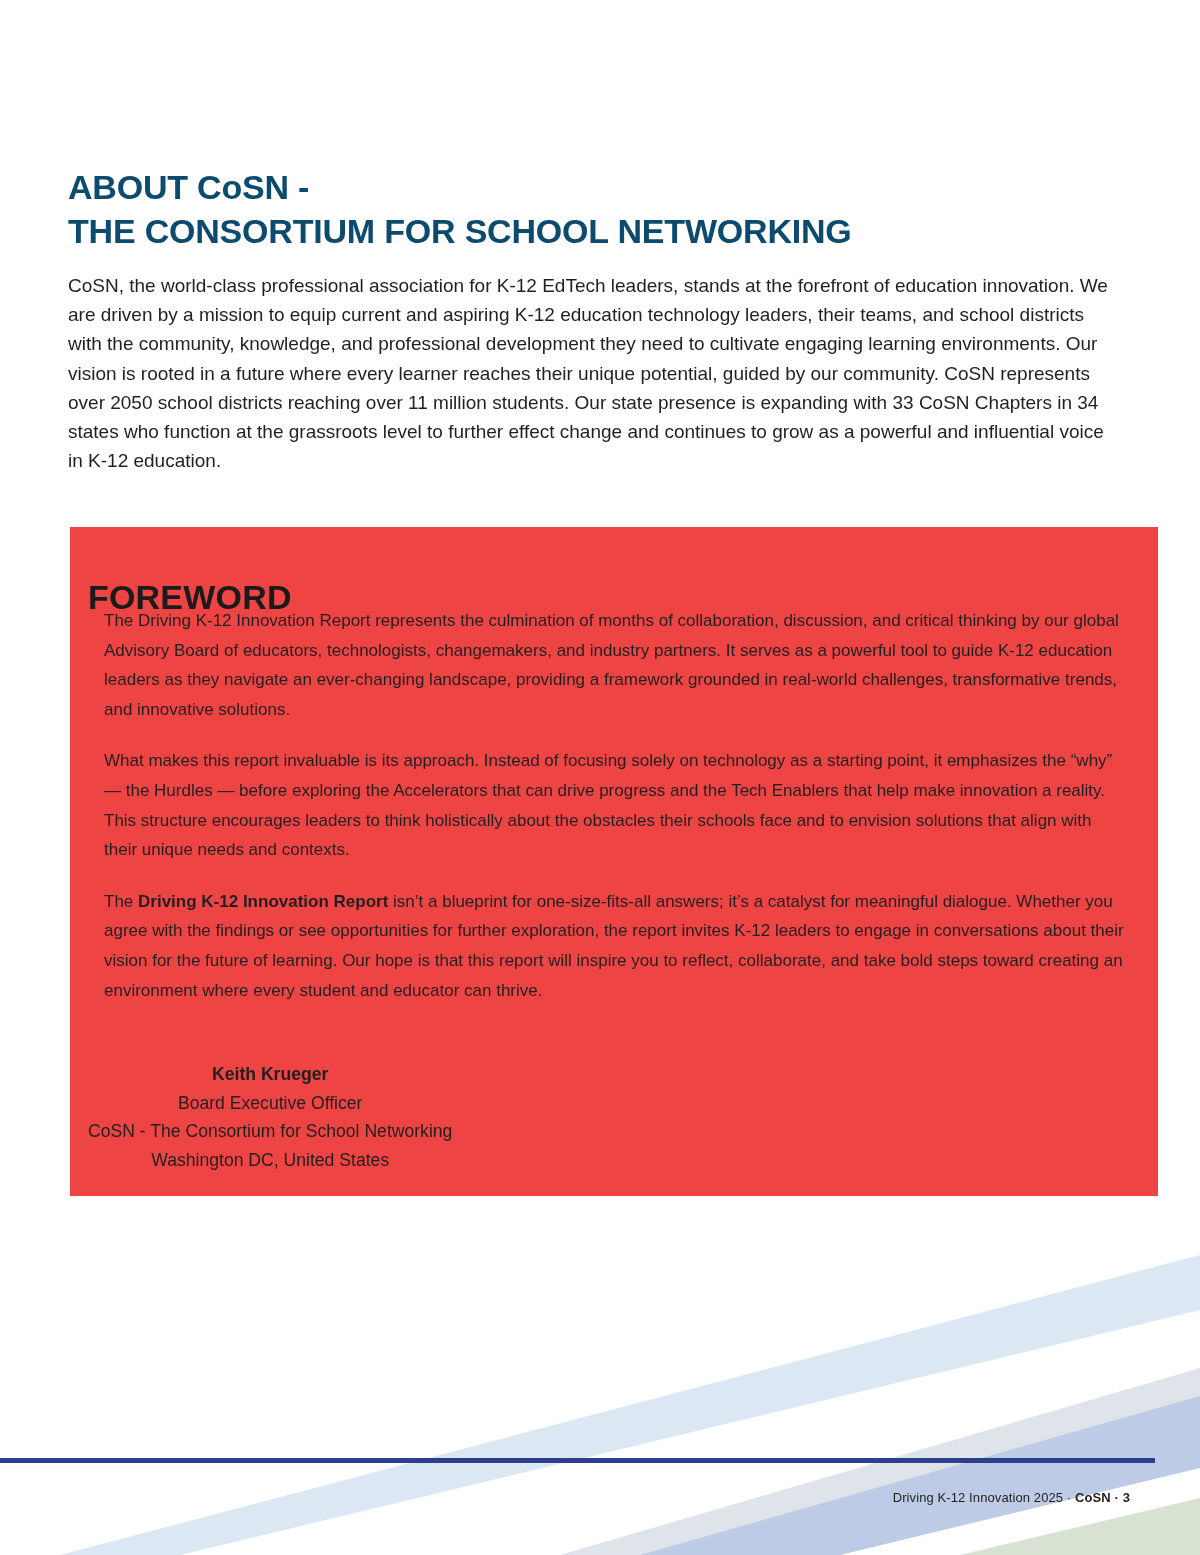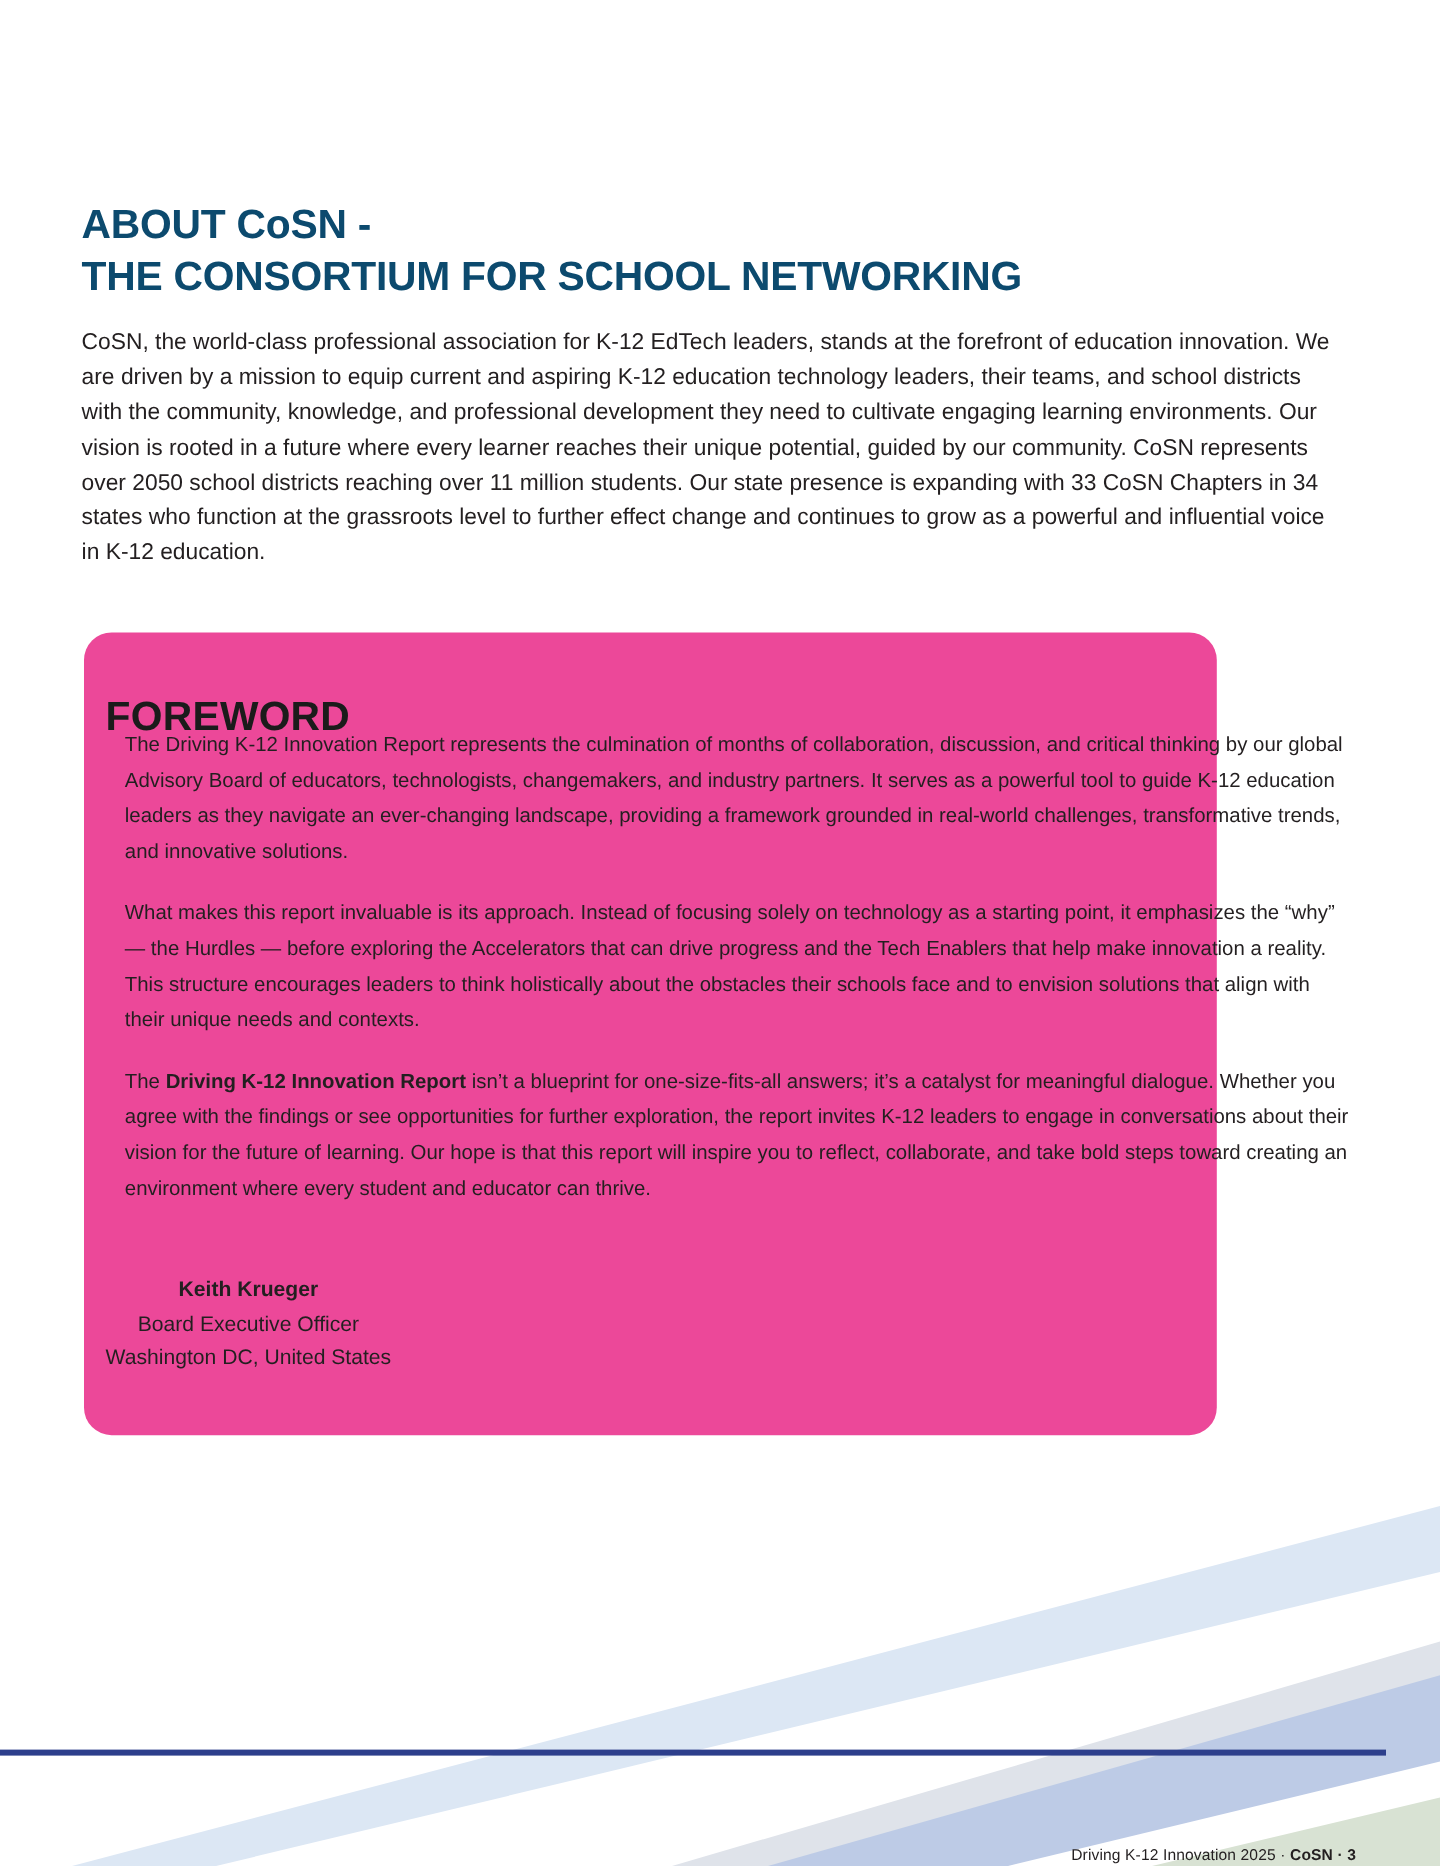--- a/index.html
+++ b/index.html
@@ -52,24 +52,24 @@
     color: #231f20;
     font-size: 19px;
     line-height: 29.2px;
   }
 
   
   .foreword-panel {
     position: absolute;
     left: 70px;
     top: 527px;
-    width: 944px;
+    width: 1088px;
     height: 669px;
-    background: #ec4899;
-    border-radius: 23px;
+    background: #ef4444;
+    border-radius: 0;
     box-sizing: border-box;
   }
   .foreword-title {
     position: absolute;
     left: 18px;
     top: 23px;
     font-size: 34px;
     font-weight: bold;
     color: #1b1b1b;
     letter-spacing: 0.2px;
@@ -112,21 +112,20 @@
   }
   .footer-text {
     position: absolute;
     right: 70px;
     top: 1490px;
     font-size: 13px;
     font-weight: bold;
     color: #231f20;
     letter-spacing: 0.1px;
     white-space: nowrap;
-    margin-top: 48px;
   }
   .footer-text .light { font-weight: normal; }
 </style>
 </head>
 <body>
 
 <div id="page">
 
   <svg id="decor" viewBox="0 0 1200 1555" preserveAspectRatio="none" xmlns="http://www.w3.org/2000/svg">
 
@@ -155,20 +154,21 @@
 
     <div class="foreword-body">
       <p>The Driving K-12 Innovation Report represents the culmination of months of collaboration, discussion, and critical thinking by our global Advisory Board of educators, technologists, changemakers, and industry partners. It serves as a powerful tool to guide K-12 education leaders as they navigate an ever-changing landscape, providing a framework grounded in real-world challenges, transformative trends, and innovative solutions.</p>
       <p>What makes this report invaluable is its approach. Instead of focusing solely on technology as a starting point, it emphasizes the “why” — the Hurdles — before exploring the Accelerators that can drive progress and the Tech Enablers that help make innovation a reality. This structure encourages leaders to think holistically about the obstacles their schools face and to envision solutions that align with their unique needs and contexts.</p>
       <p><span>The </span><b>Driving K-12 Innovation Report</b><span> isn’t a blueprint for one-size-fits-all answers; it’s a catalyst for meaningful dialogue. Whether you agree with the findings or see opportunities for further exploration, the report invites K-12 leaders to engage in conversations about their vision for the future of learning. Our hope is that this report will inspire you to reflect, collaborate, and take bold steps toward creating an environment where every student and educator can thrive.</span></p>
     </div>
 
     <div class="signature">
       <div class="name">Keith Krueger</div>
       <div>Board Executive Officer</div>
+      <div>CoSN - The Consortium for School Networking</div>
       <div>Washington DC, United States</div>
     </div>
   </section>
 
   <div class="footer-rule"></div>
   <div class="footer-text"><span class="light">Driving K-12 Innovation 2025 · </span><span>CoSN</span><span> · </span><span>3</span></div>
 
 </div>
 
 </body></html>

